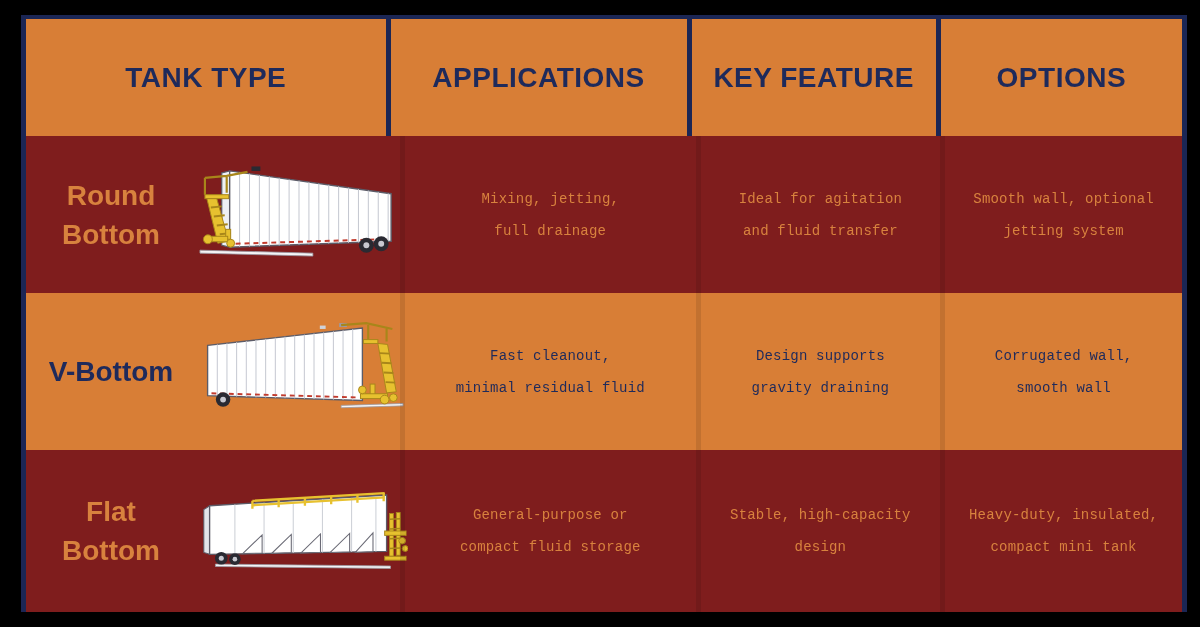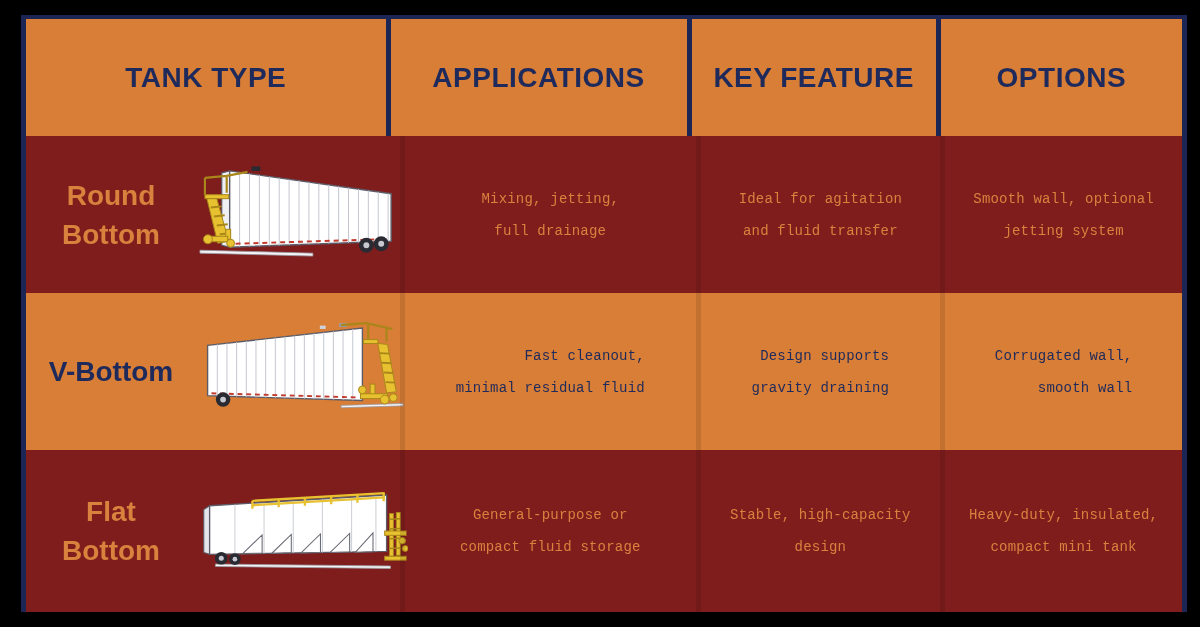--- a/index.html
+++ b/index.html
@@ -44,21 +44,21 @@
   .htext {
     color: #1E2A5B; font-weight: bold; font-size: 28px;
     letter-spacing: 0.5px; white-space: nowrap;
   }
 
   .cell-text {
     font-size: 14px; line-height: 32px; text-align: center;
     white-space: pre-line; letter-spacing: 0.2px; font-family: Liberation Mono, monospace;
   }
   .orange-ink { color: #D8823E; }
-  .navy-ink   { color: #1E2A5B; text-align: right; }
+  .navy-ink   { color: #1E2A5B; }
 
   .typecell { justify-content: flex-start; }
   .label-box { width: 170px; display: flex; justify-content: center; flex: none; }
   .type-label {
     font-size: 28px; line-height: 39px; font-weight: bold;
     text-align: center; white-space: pre-line;
   }
   .tank-wrap { flex: 1; display: flex; justify-content: center; align-items: center; }
   .tank-wrap svg { display: block; }
 </style>

